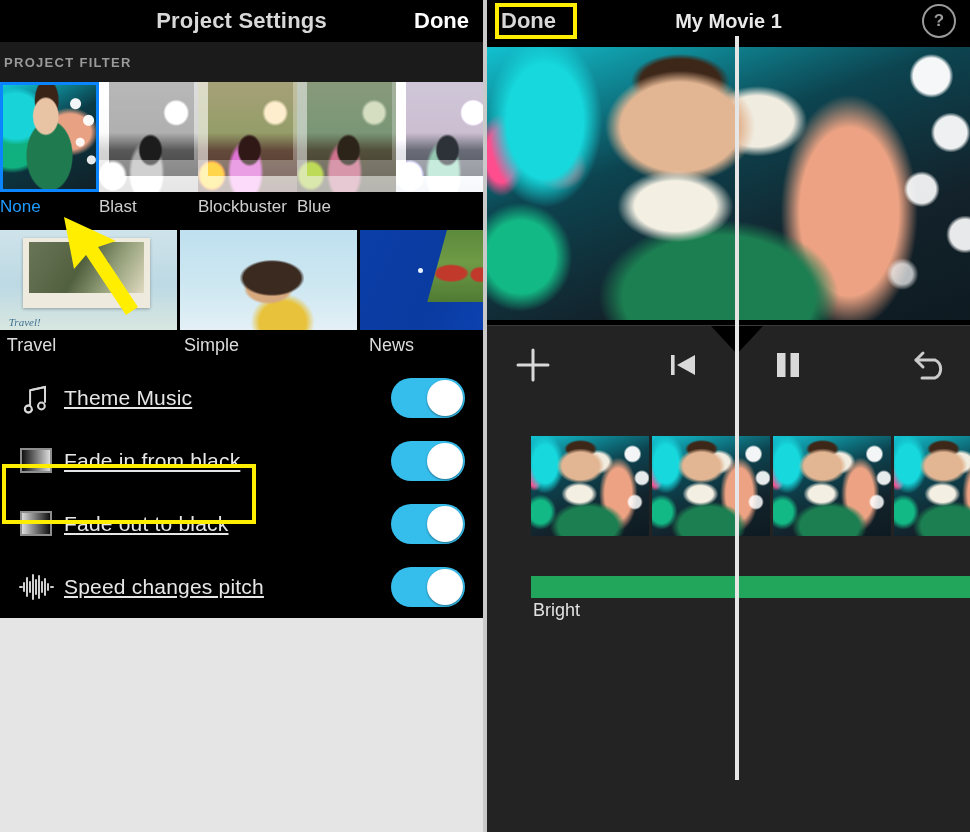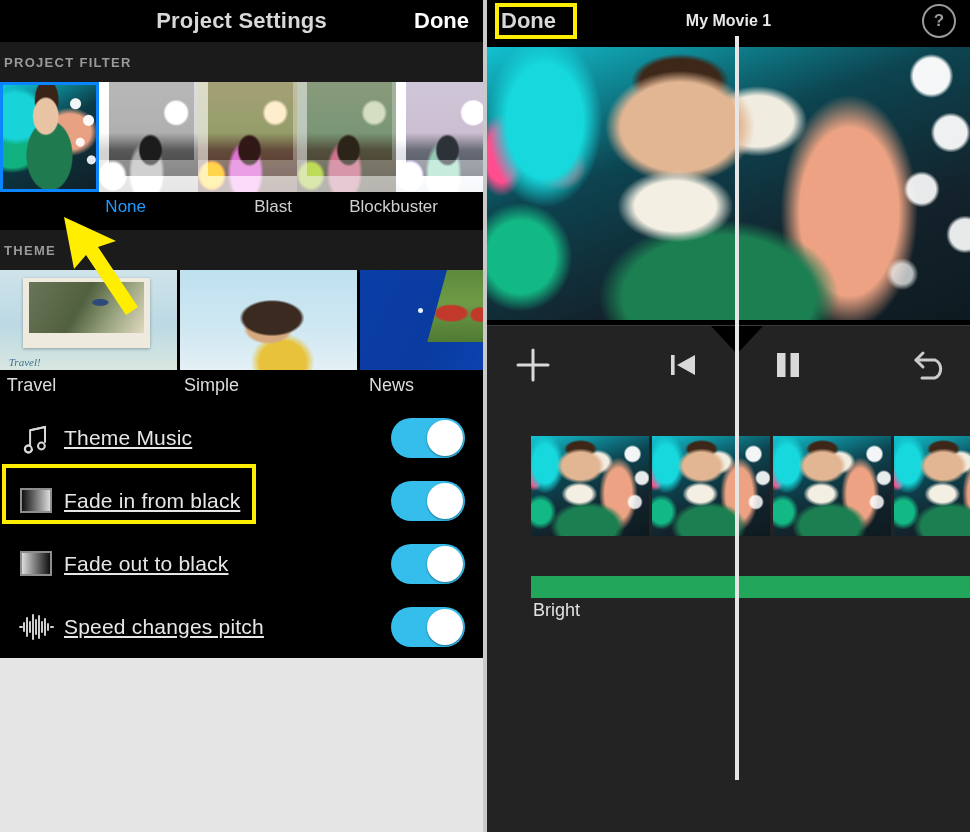--- a/index.html
+++ b/index.html
@@ -79,21 +79,21 @@
   .img-room.win{
     box-shadow:inset 46px -52px 0 -36px rgba(255,255,255,.55),
                inset -30px -58px 0 -26px rgba(255,255,255,.28);
   }
   .f-bw   {filter:grayscale(1) contrast(1.15) brightness(1.15);}
   .f-blast{filter:saturate(1.7) hue-rotate(-14deg) contrast(1.1);}
   .f-block{filter:saturate(1.35) hue-rotate(22deg) brightness(.95);}
   .f-blue {filter:saturate(.55) hue-rotate(195deg) brightness(1.3);}
 
   .filters-labels-row{height:38px;background:#000;display:flex;}
-  .flab{flex:0 0 99px;text-align:right;font-size:17px;color:#cfcfcf;line-height:30px;padding-left:47px;}
+  .flab{flex:0 0 99px;text-align:left;font-size:17px;color:#cfcfcf;line-height:30px;}
   .flab.sel{color:#1f9bff;}
 
   
   .theme-strip{height:100px;background:#000;display:flex;overflow:hidden;}
   .theme-cell{position:relative;flex:0 0 177px;height:100px;margin-right:3px;overflow:hidden;}
   .theme-label-row{height:36px;background:#000;display:flex;justify-content:flex-end;}
   .tlab{flex:0 0 177px;margin-right:3px;text-align:center;font-size:18px;color:#dcdcdc;line-height:30px;}
 
   .img-travel{
     position:absolute;inset:0;
@@ -180,21 +180,21 @@
   .divider{width:4px;height:832px;background:#c9c9c9;flex:0 0 4px;}
   .right-panel{position:relative;width:483px;height:832px;background:#1e1e1e;overflow:hidden;}
 
   .editor-navbar{
     position:relative;height:42px;background:#000;display:flex;align-items:center;justify-content:center;
   }
   .editor-done{
     position:absolute;left:14px;top:50%;transform:translateY(-50%);
     font-size:22px;font-weight:bold;color:#d7d7d7;
   }
-  .editor-title{font-size:16px;font-weight:bold;color:#e8e8e8;}
+  .editor-title{font-size:20px;font-weight:bold;color:#e8e8e8;}
   .help-icon{
     position:absolute;right:14px;top:50%;transform:translateY(-50%);
     width:30px;height:30px;border-radius:50%;border:2px solid #9a9a9a;
     display:flex;align-items:center;justify-content:center;
     font-size:17px;color:#9a9a9a;font-weight:bold;
   }
   #hl-editor-done{left:8px;top:3px;width:82px;height:36px;}
 
   
   .preview{
@@ -323,23 +323,20 @@
       </div>
     </div>
 
     <div class="filters-labels-row">
       <div class="flab sel">None</div>
       <div class="flab">Blast</div>
       <div class="flab">Blockbuster</div>
       <div class="flab">Blue</div>
     </div>
 
-    <div class="section-header">
-      <span>THEME</span>
-    </div>
 
     <div class="theme-strip">
       <div class="theme-cell">
         <div class="img-travel">
           <div class="card">
               <div class="photo"></div>
             </div>
           <div class="script">Travel!</div>
         </div>
       </div>

